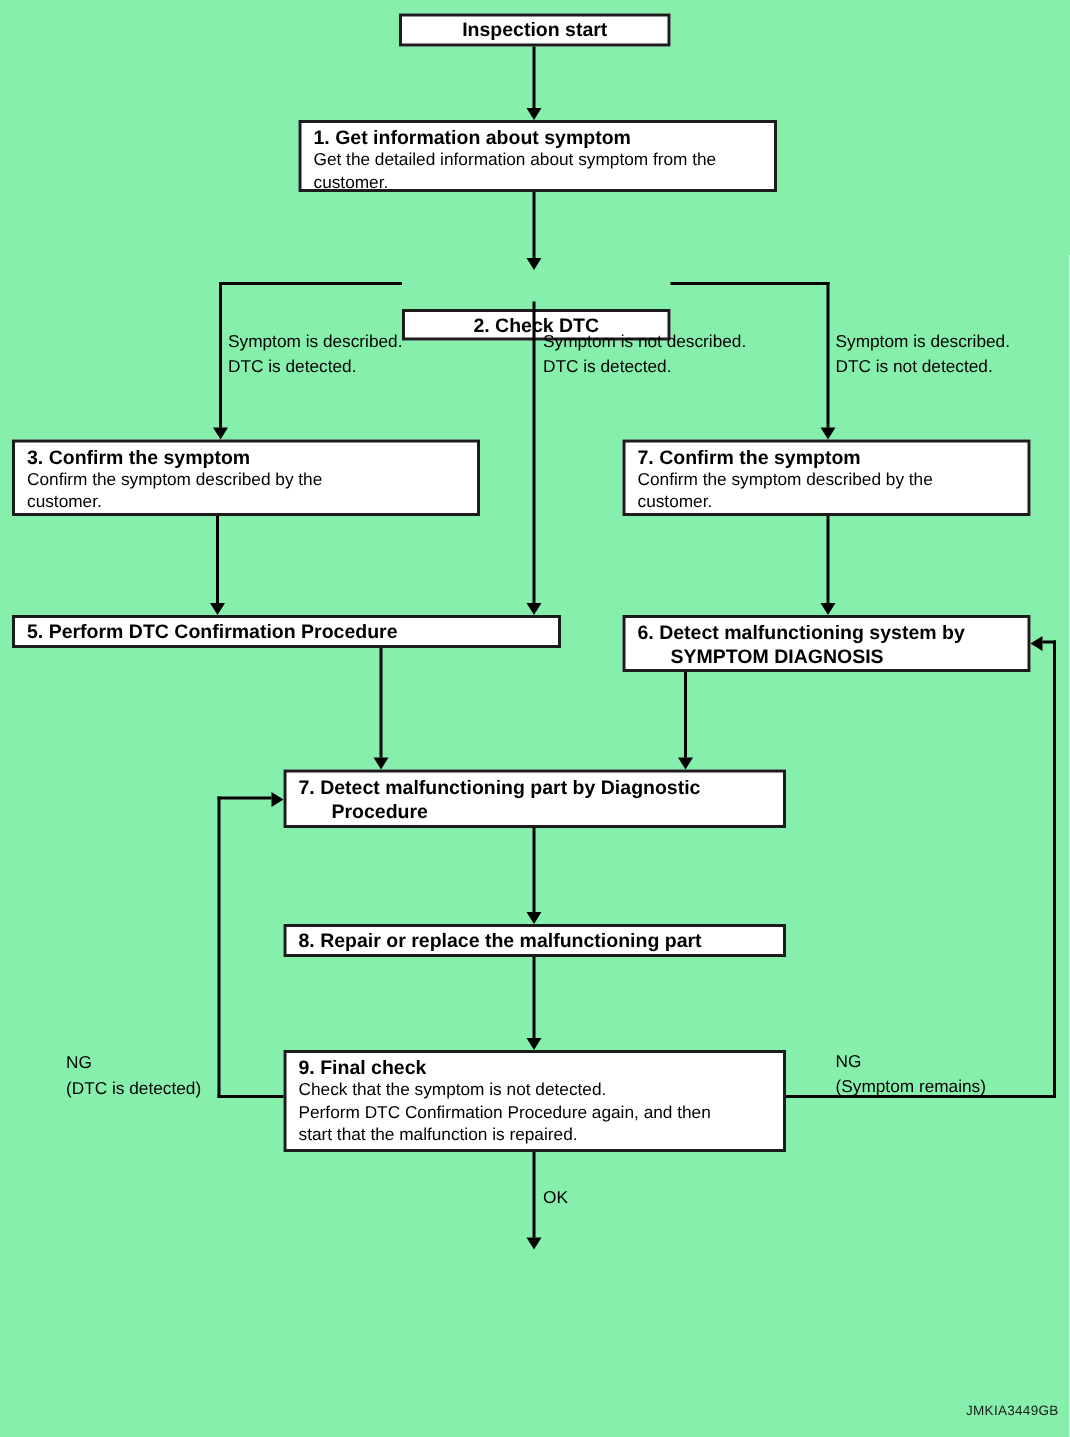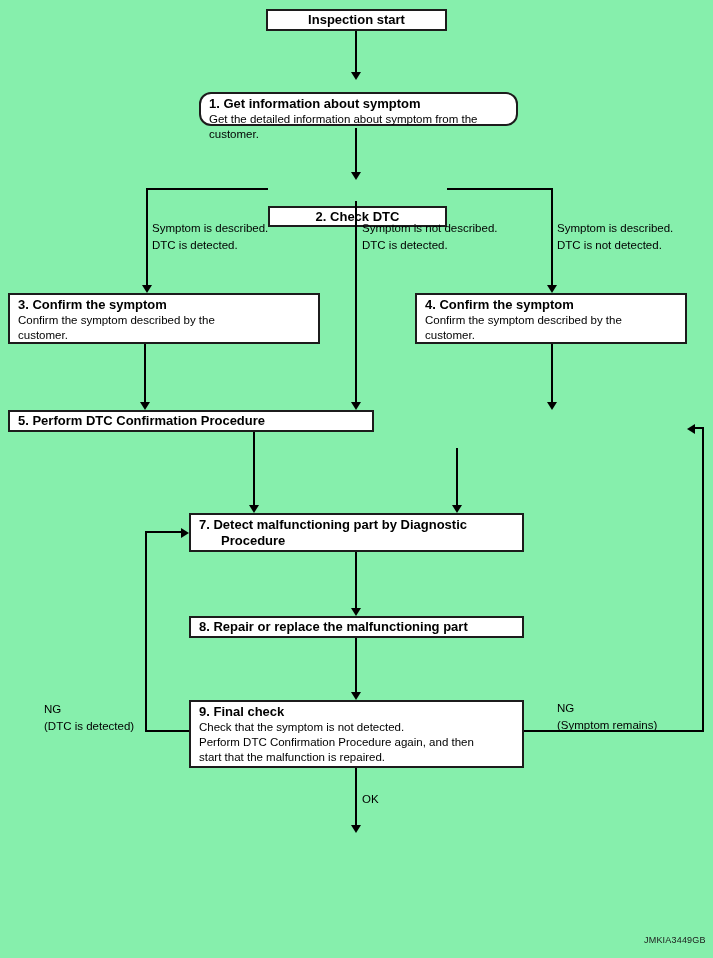--- a/index.html
+++ b/index.html
@@ -31,21 +31,21 @@
 
 <div id="canvas">
 
   <div class="box center-box" style="left:266px;top:9px;width:181px;height:22px;">
     <span class="title">Inspection start</span>
   </div>
 
   <div class="vline" style="left:355px;top:31px;height:42px;"></div>
   <div class="arr-d" style="left:351px;top:72px;"></div>
 
-  <div class="box pad" style="left:199px;top:92px;width:319px;height:34px;border-radius:12px;">
+  <div class="box pad" style="left:199px;top:80px;width:319px;height:48px;">
     <div class="title">1. Get information about symptom</div>
     <div class="body">Get the detailed information about symptom from the</div>
     <div class="body">customer.</div>
   </div>
 
   <div class="vline" style="left:355px;top:128px;height:45px;"></div>
   <div class="arr-d" style="left:351px;top:172px;"></div>
 
   <div class="box center-box" style="left:268px;top:180px;width:179px;height:21px;margin-top:26px;">
     <span class="title">2. Check DTC</span>
@@ -75,35 +75,39 @@
     <div>DTC is not detected.</div>
   </div>
 
   <div class="box pad" style="left:8px;top:293px;width:312px;height:51px;">
     <div class="title">3. Confirm the symptom</div>
     <div class="body">Confirm the symptom described by the</div>
     <div class="body">customer.</div>
   </div>
 
   <div class="box pad" style="left:415px;top:293px;width:272px;height:51px;">
-    <div class="title">4. Confirm the symptom</div>
+    <div class="title">7. Confirm the symptom</div>
     <div class="body">Confirm the symptom described by the</div>
     <div class="body">customer.</div>
   </div>
 
   <div class="vline" style="left:144px;top:344px;height:58px;"></div>
   <div class="arr-d" style="left:140px;top:402px;"></div>
 
   <div class="vline" style="left:551px;top:344px;height:58px;"></div>
   <div class="arr-d" style="left:547px;top:402px;"></div>
 
   <div class="box left-box" style="left:8px;top:410px;width:366px;height:22px;">
     <span class="title">5. Perform DTC Confirmation Procedure</span>
   </div>
 
+  <div class="box pad" style="left:415px;top:410px;width:272px;height:38px;">
+    <div class="title">6. Detect malfunctioning system by</div>
+    <div class="title indent">SYMPTOM DIAGNOSIS</div>
+  </div>
 
   <div class="vline" style="left:253px;top:432px;height:73px;"></div>
   <div class="arr-d" style="left:249px;top:505px;"></div>
 
   <div class="vline" style="left:456px;top:448px;height:57px;"></div>
   <div class="arr-d" style="left:452px;top:505px;"></div>
 
   <div class="box pad" style="left:189px;top:513px;width:335px;height:39px;">
     <div class="title">7. Detect malfunctioning part by Diagnostic</div>
     <div class="title indent">Procedure</div>

